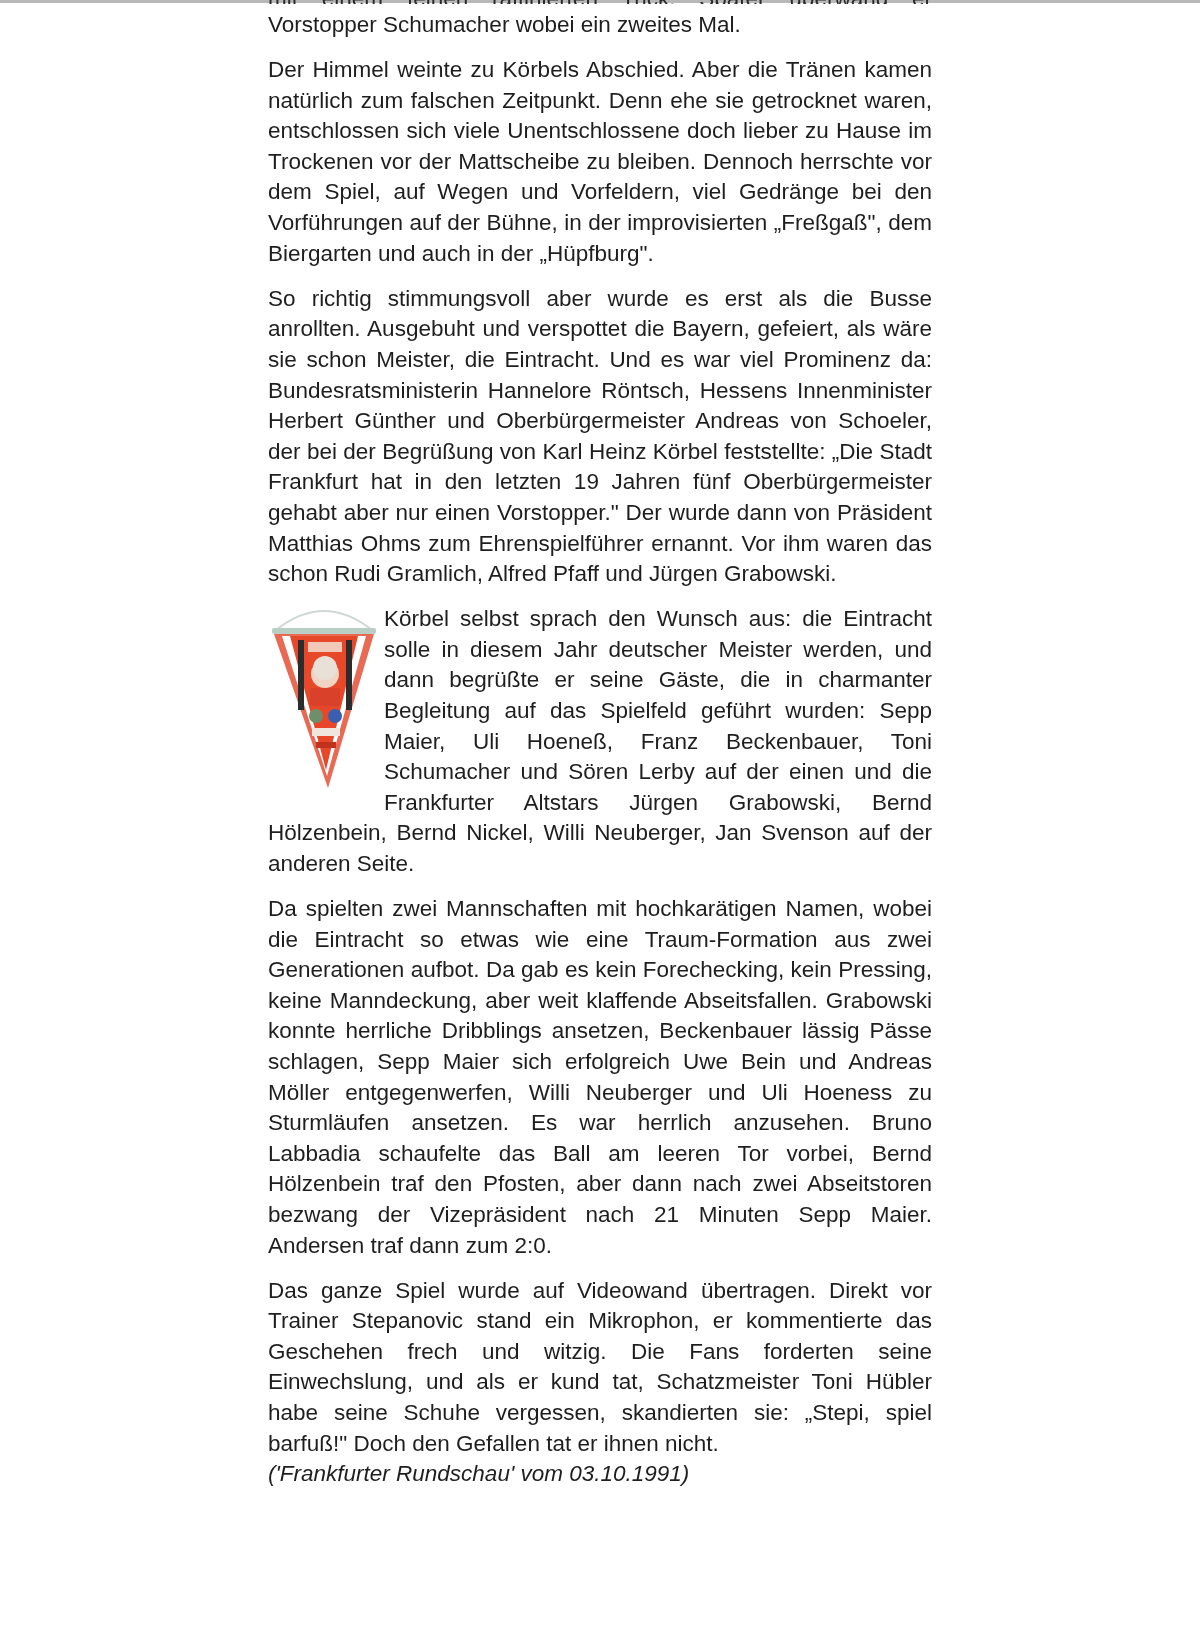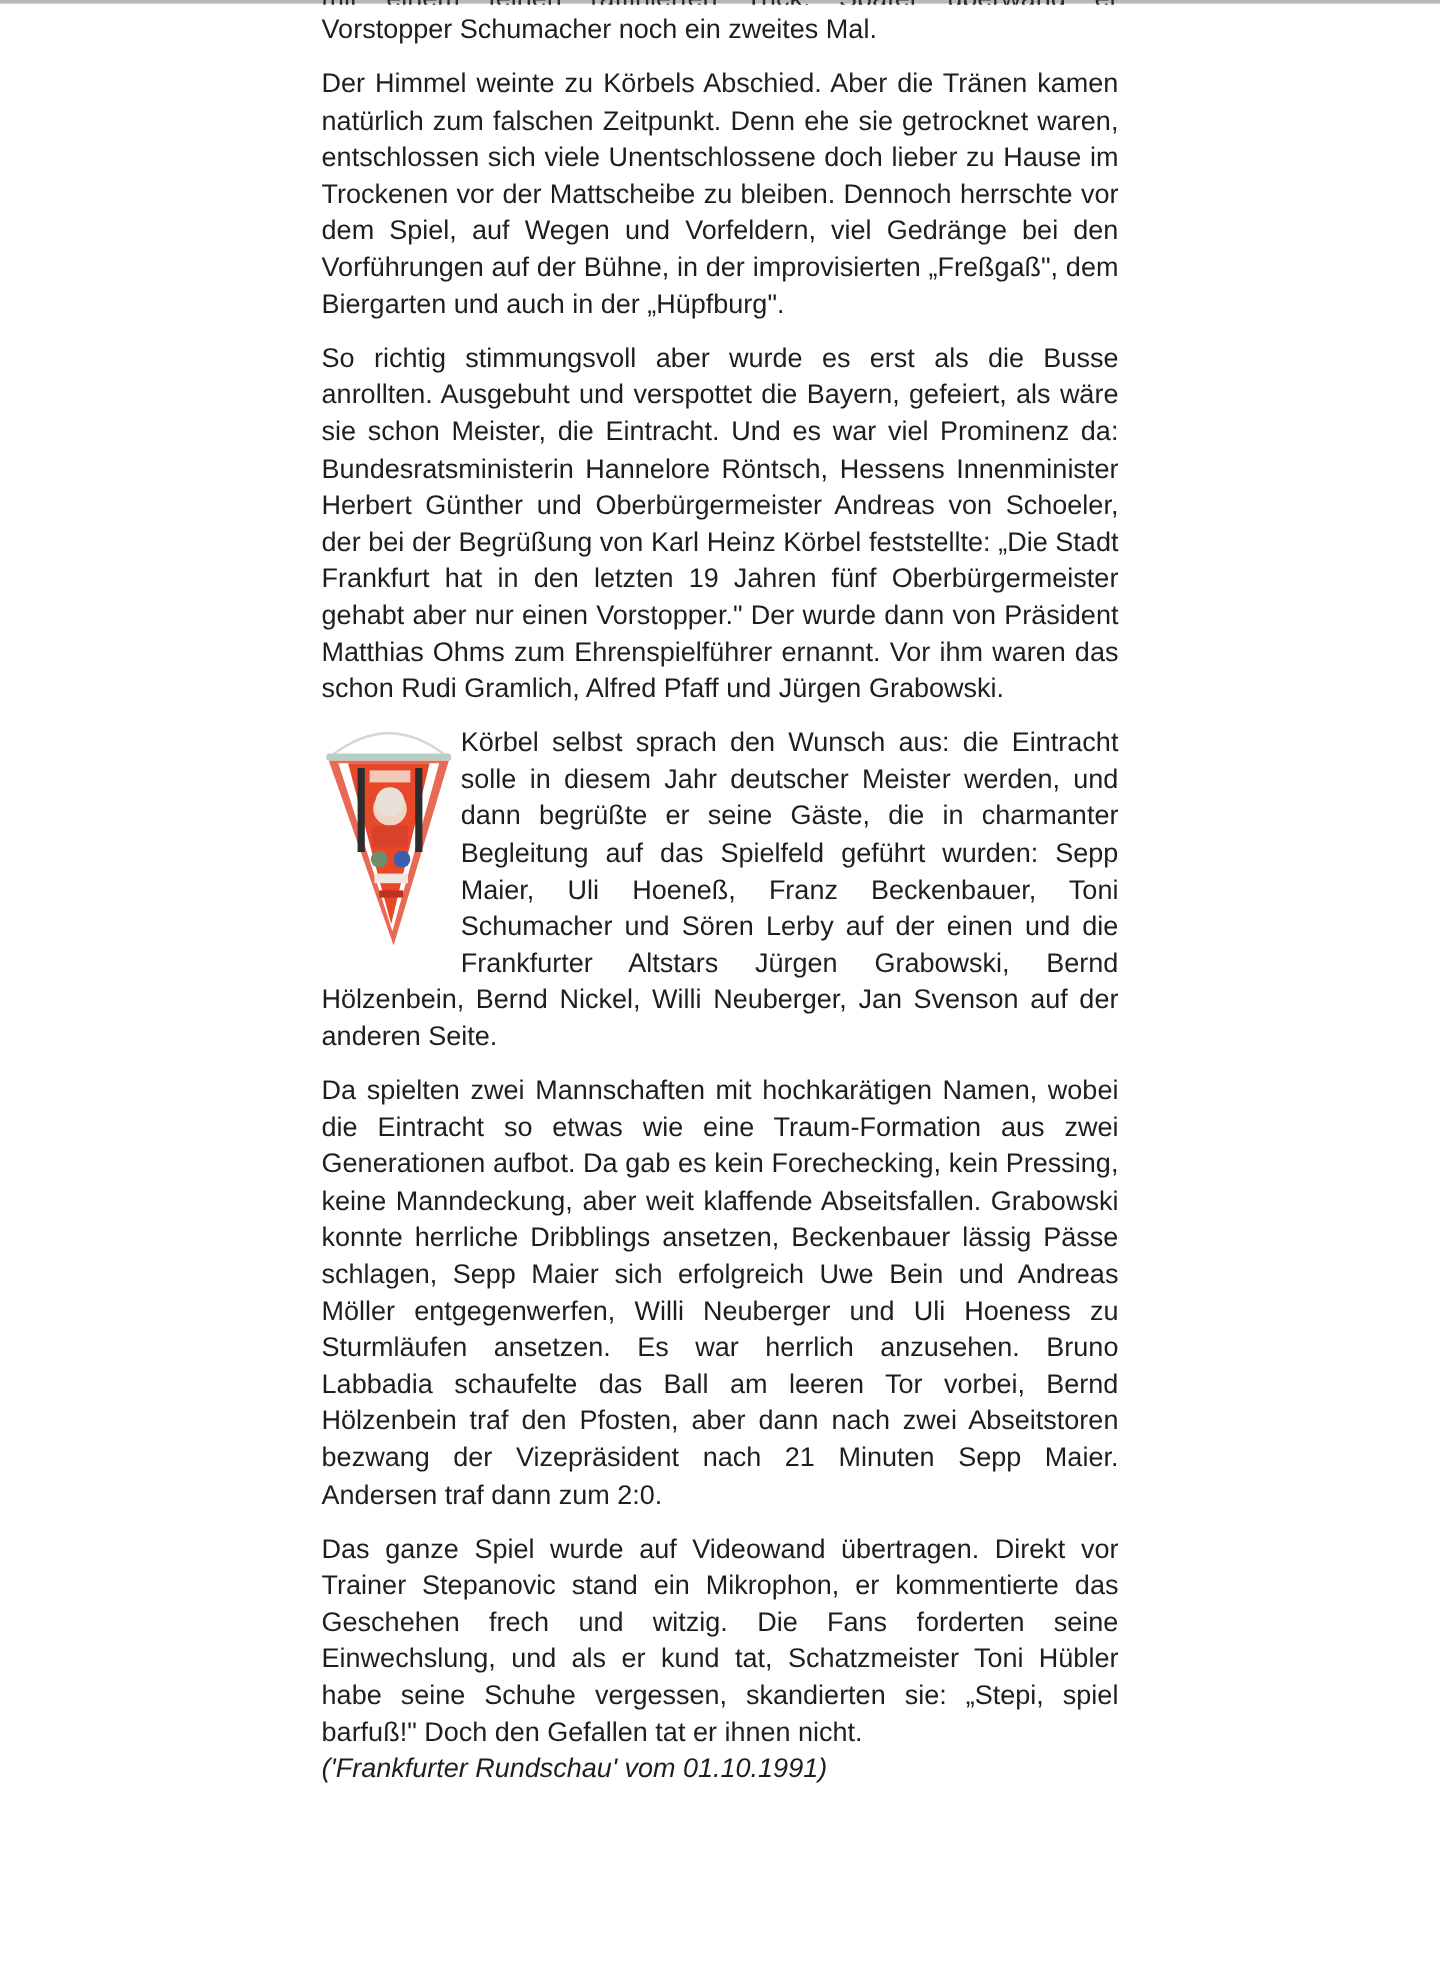--- a/index.html
+++ b/index.html
@@ -29,21 +29,21 @@
     .quote-src { font-style: italic; display: block; }
   </style>
 </head>
 <body>
 
 <div class="topbar"></div>
 
 <div class="article">
   <div class="cutline">mit einem feinen raffinierten Trick. Später überwand er</div>
 
-  <p class="p p0">Vorstopper Schumacher noch ein zweites Mal.</p>
+  <p class="p p0">Vorstopper Schumacher wobei ein zweites Mal.</p>
   <p class="p">Der Himmel weinte zu Körbels Abschied. Aber die Tränen kamen natürlich zum falschen Zeitpunkt. Denn ehe sie getrocknet waren, entschlossen sich viele Unentschlossene doch lieber zu Hause im Trockenen vor der Mattscheibe zu bleiben. Dennoch herrschte vor dem Spiel, auf Wegen und Vorfeldern, viel Gedränge bei den Vorführungen auf der Bühne, in der improvisierten „Freßgaß", dem Biergarten und auch in der „Hüpfburg".</p>
   <p class="p">So richtig stimmungsvoll aber wurde es erst als die Busse anrollten. Ausgebuht und verspottet die Bayern, gefeiert, als wäre sie schon Meister, die Eintracht. Und es war viel Prominenz da: Bundesratsministerin Hannelore Röntsch, Hessens Innenminister Herbert Günther und Oberbürgermeister Andreas von Schoeler, der bei der Begrüßung von Karl Heinz Körbel feststellte: „Die Stadt Frankfurt hat in den letzten 19 Jahren fünf Oberbürgermeister gehabt aber nur einen Vorstopper." Der wurde dann von Präsident Matthias Ohms zum Ehrenspielführer ernannt. Vor ihm waren das schon Rudi Gramlich, Alfred Pfaff und Jürgen Grabowski.</p>
 
   <div class="pennant-wrap">
     <svg width="112" height="190" viewBox="0 0 112 190">
       <path d="M8 30 Q56 -8 104 30" stroke="#cfd8d4" stroke-width="2" fill="none"></path>
       <rect x="4" y="28" width="104" height="6" rx="2" fill="#b9cfc6"></rect>
       <polygon points="6,34 106,34 60,188" fill="#e86a55"></polygon>
       <polygon points="14,36 98,36 59,176" fill="#ffffff"></polygon>
       <polygon points="22,36 90,36 58,170" fill="#e8482a"></polygon>
@@ -57,15 +57,15 @@
       <circle cx="67" cy="116" r="7" fill="#3b5fb0"></circle>
       <rect x="44" y="128" width="28" height="8" fill="#f1e6de"></rect>
       <rect x="48" y="142" width="20" height="6" fill="#c0321c"></rect>
     </svg>
   </div>
   <p class="p">Körbel selbst sprach den Wunsch aus: die Eintracht solle in diesem Jahr deutscher Meister werden, und dann begrüßte er seine Gäste, die in charmanter Begleitung auf das Spielfeld geführt wurden: Sepp Maier, Uli Hoeneß, Franz Beckenbauer, Toni Schumacher und Sören Lerby auf der einen und die Frankfurter Altstars Jürgen Grabowski, Bernd Hölzenbein, Bernd Nickel, Willi Neuberger, Jan Svenson auf der anderen Seite.</p>
 
   <p class="p">Da spielten zwei Mannschaften mit hochkarätigen Namen, wobei die Eintracht so etwas wie eine Traum-Formation aus zwei Generationen aufbot. Da gab es kein Forechecking, kein Pressing, keine Manndeckung, aber weit klaffende Abseitsfallen. Grabowski konnte herrliche Dribblings ansetzen, Beckenbauer lässig Pässe schlagen, Sepp Maier sich erfolgreich Uwe Bein und Andreas Möller entgegenwerfen, Willi Neuberger und Uli Hoeness zu Sturmläufen ansetzen. Es war herrlich anzusehen. Bruno Labbadia schaufelte das Ball am leeren Tor vorbei, Bernd Hölzenbein traf den Pfosten, aber dann nach zwei Abseitstoren bezwang der Vizepräsident nach 21 Minuten Sepp Maier. Andersen traf dann zum 2:0.</p>
   <p class="p">
     <span>Das ganze Spiel wurde auf Videowand übertragen. Direkt vor Trainer Stepanovic stand ein Mikrophon, er kommentierte das Geschehen frech und witzig. Die Fans forderten seine Einwechslung, und als er kund tat, Schatzmeister Toni Hübler habe seine Schuhe vergessen, skandierten sie: „Stepi, spiel barfuß!" Doch den Gefallen tat er ihnen nicht.</span>
-    <span class="quote-src">('Frankfurter Rundschau' vom 01.10.1991)</span>
+    <span class="quote-src">('Frankfurter Rundschau' vom 03.10.1991)</span>
   </p>
 </div>
 
 </body></html>

